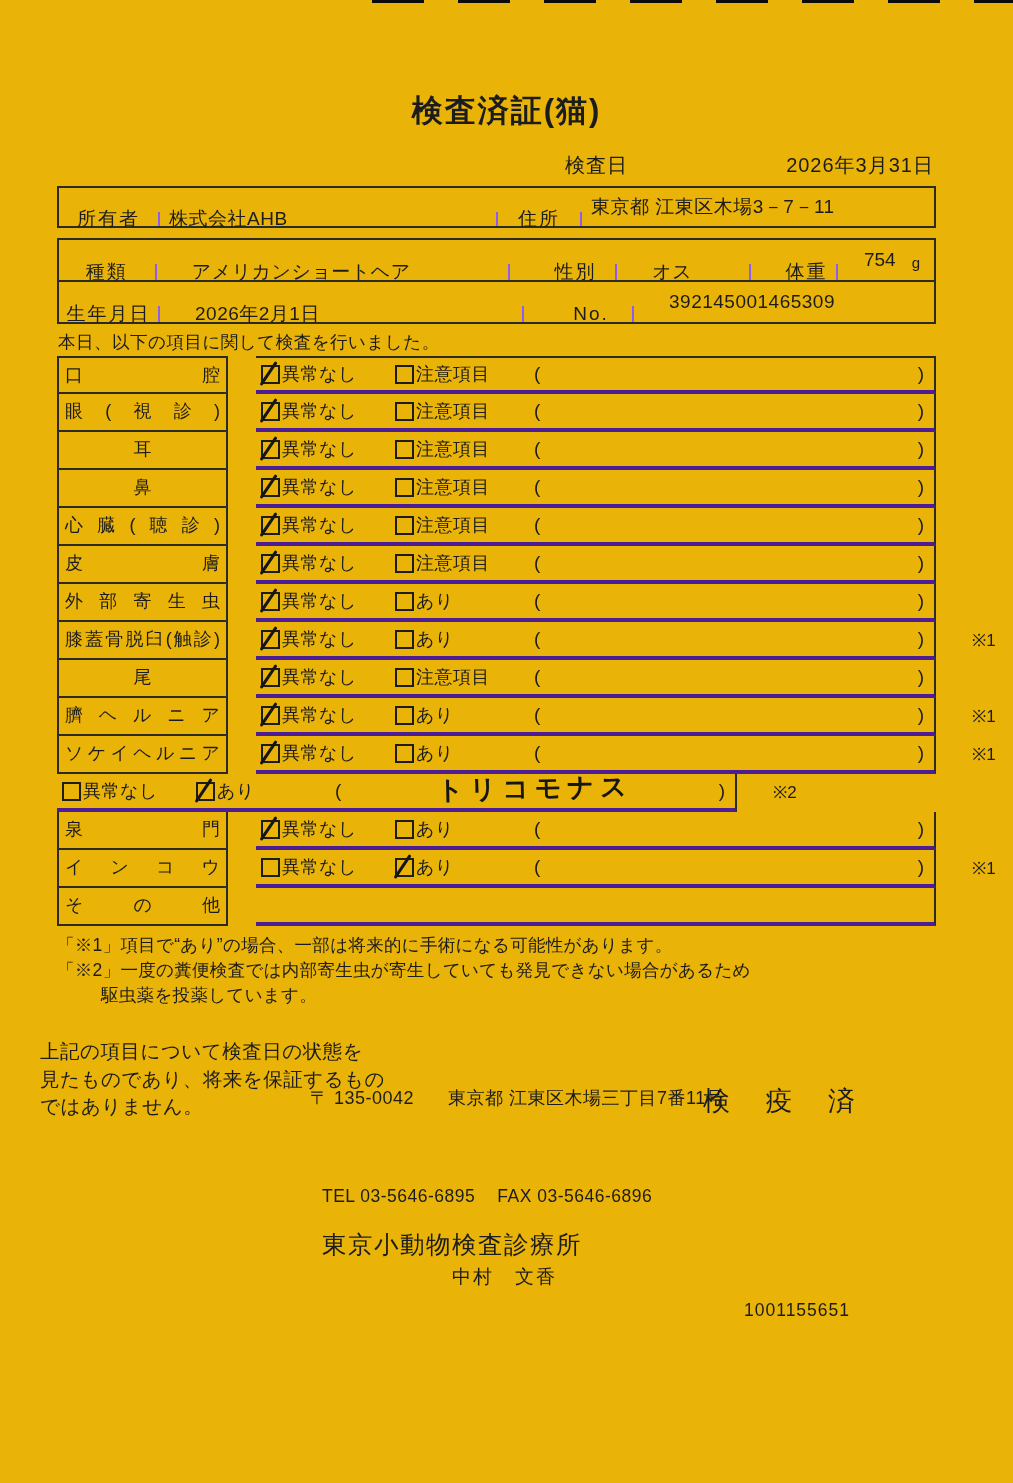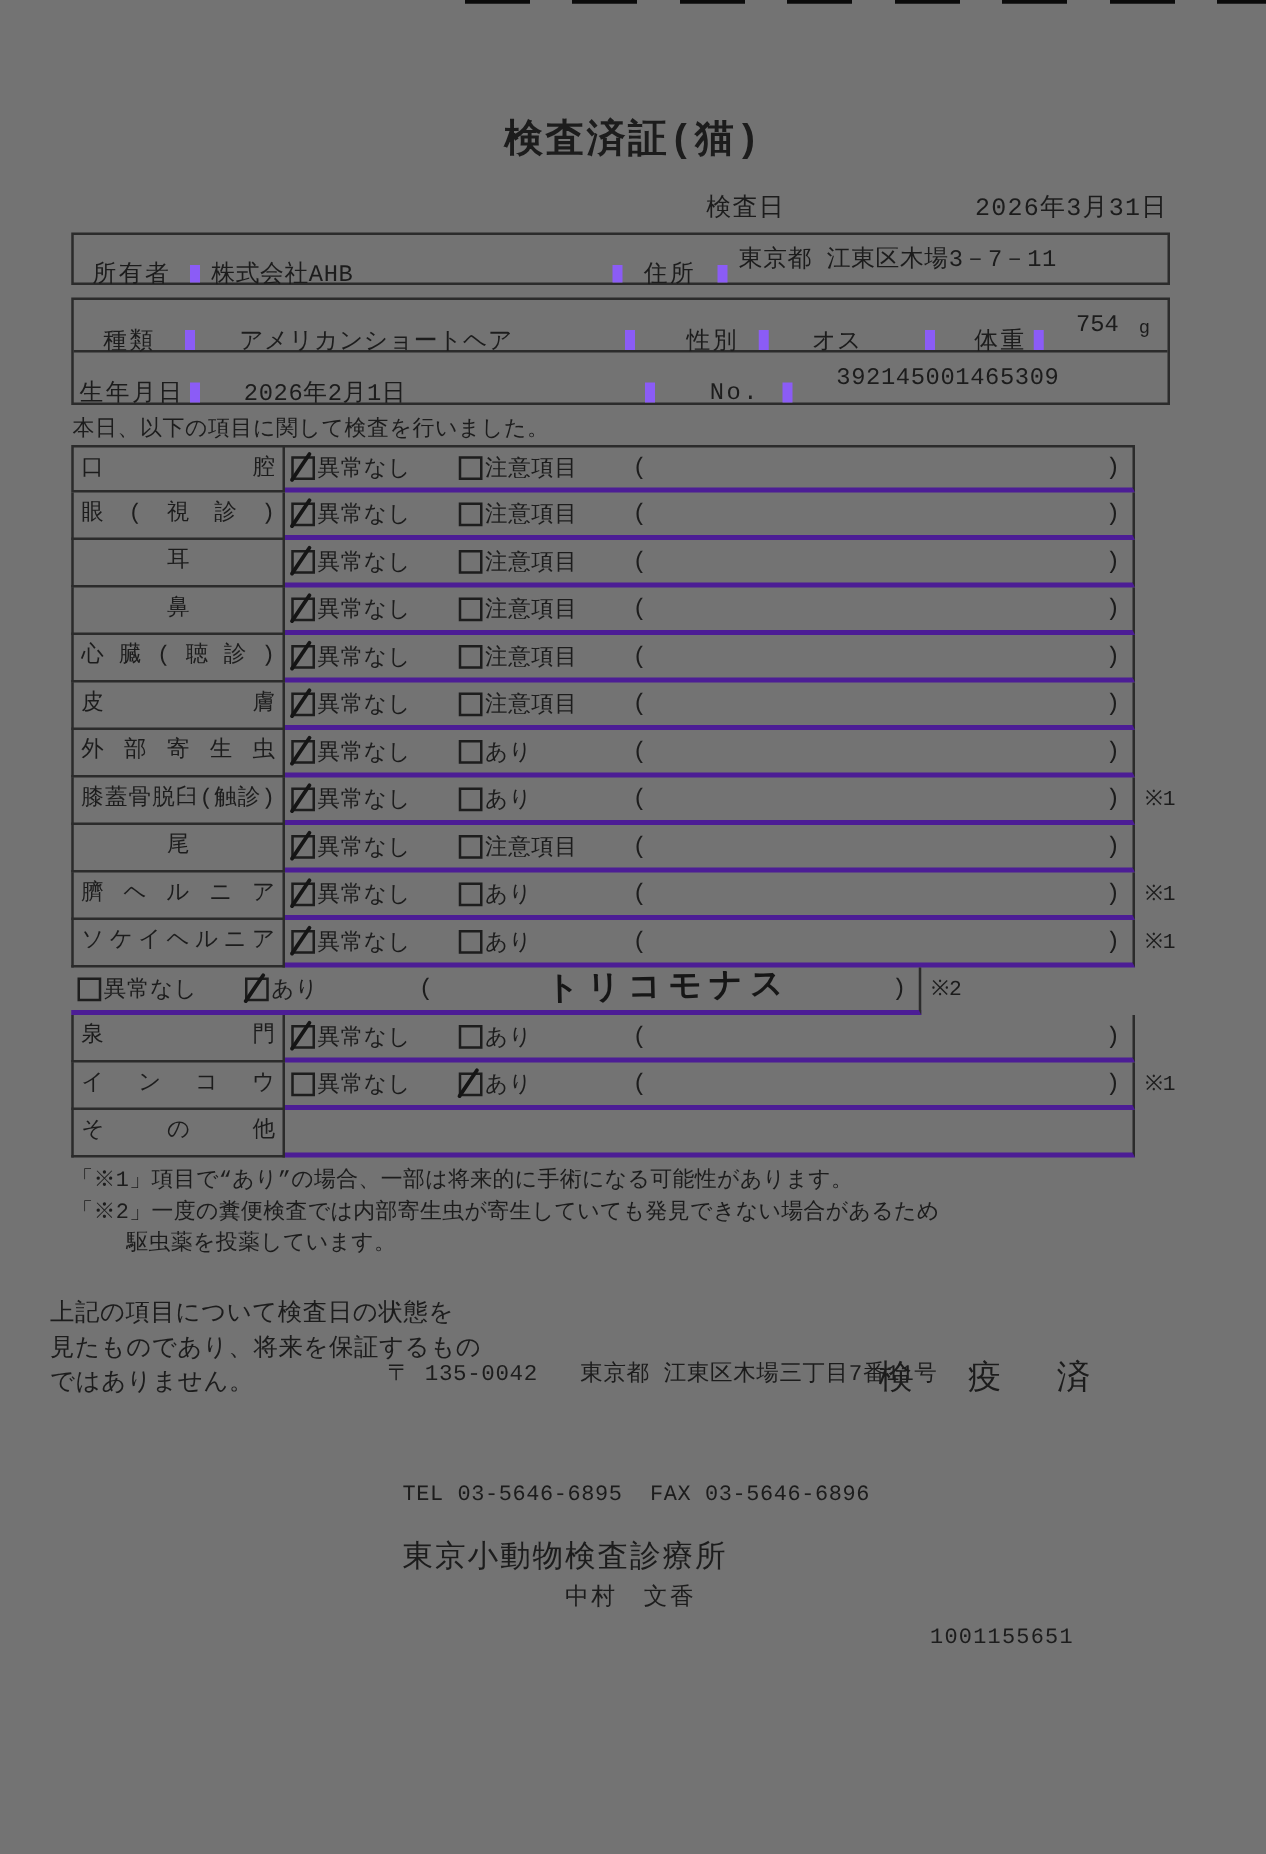--- a/index.html
+++ b/index.html
@@ -1,51 +1,51 @@
 <!DOCTYPE html>
 <html><head>
 <meta charset="utf-8">
 <style>
   html,body{margin:0;padding:0;background:#e8e8e8;}
-  .page{position:relative;width:1013px;height:1483px;background:#737373;overflow:hidden;
-        font-family:Liberation Mono, monospace;color:#1c1c1c;}
+  .page{position:relative;width:1013px;height:1483px;background:#eab308;overflow:hidden;
+        font-family:Liberation Sans, sans-serif;color:#1c1c1c;}
   
   .top-artifact{position:absolute;top:0;left:372px;width:641px;height:3px;
         background:repeating-linear-gradient(90deg,#0b0b0b 0 52px,rgba(0,0,0,0) 52px 86px);}
   .title{position:absolute;top:90px;left:0;width:100%;text-align:center;
         font-size:31px;font-weight:600;letter-spacing:2px;}
   .date-row{position:absolute;top:152px;left:57px;width:879px;height:26px;font-size:20px;}
   .date-label{position:absolute;left:508px;top:0;letter-spacing:1px;}
   .date-value{position:absolute;right:2px;top:0;letter-spacing:1px;}
 
   
   .htable{position:absolute;left:57px;width:879px;border:2px solid #2b2b2b;box-sizing:border-box;}
   .owner-table{top:186px;}
   .pet-table{top:238px;}
   .hrow{display:flex;height:38px;align-items:stretch;}
   .pet-table .hrow{height:40px;gap:26px;}
   .pet-table .hrow.first{border-bottom:2px solid #2b2b2b;}
   .hcell{box-sizing:border-box;display:flex;align-items:center;font-size:19px;}
   .hcell.lab{justify-content:center;letter-spacing:2px;}
   .hcell.val{padding-left:9px;letter-spacing:0.5px;}
-  .bR{border-right:8px solid #8b5cf6;margin-top:24px;}
+  .bR{border-right:2px solid #8b5cf6;margin-top:24px;}
   .w-lab{width:101px;}
   .w-val1{width:338px;}
   .w-lab2{width:84px;}
   .w-sex{width:111px;}
   .w-wlab{width:63px;}
   .w-rest{flex:1;}
   .weight-val{flex:1;justify-content:flex-end;padding-right:14px;gap:16px;}
   .weight-unit{font-size:15px;margin-top:5px;}
 
   .intro{position:absolute;top:330px;left:58px;font-size:17.5px;letter-spacing:0.5px;text-align:right;}
 
   
   .main-table{position:absolute;top:356px;left:57px;}
-  .trow{display:flex;height:38px;box-sizing:border-box;}
+  .trow{display:flex;height:38px;box-sizing:border-box;gap:28px;}
   .tlabel{width:171px;box-sizing:border-box;border-left:2px solid #2b2b2b;border-right:2px solid #2b2b2b;
         border-bottom:2px solid #2b2b2b;padding:0 6px;font-size:18px;line-height:35px;
         text-align:justify;text-align-last:justify;text-justify:inter-character;overflow:hidden;white-space:nowrap;}
   .tlabel.single{text-align:center;text-align-last:center;}
   .tcontent{width:680px;box-sizing:border-box;border-right:2px solid #2b2b2b;border-bottom:4px solid #4c1d95;
         display:flex;align-items:center;position:relative;}
   .trow.first .tlabel,.trow.first .tcontent{border-top:2px solid #2b2b2b;}
   .tmark{font-size:17px;padding-left:8px;line-height:38px;}
   .cb{position:relative;width:15px;height:15px;border:2px solid #1d1d1d;flex:none;box-sizing:content-box;}
   .cb.checked::after{content:"";position:absolute;left:-1px;bottom:-4px;width:28px;height:3px;

